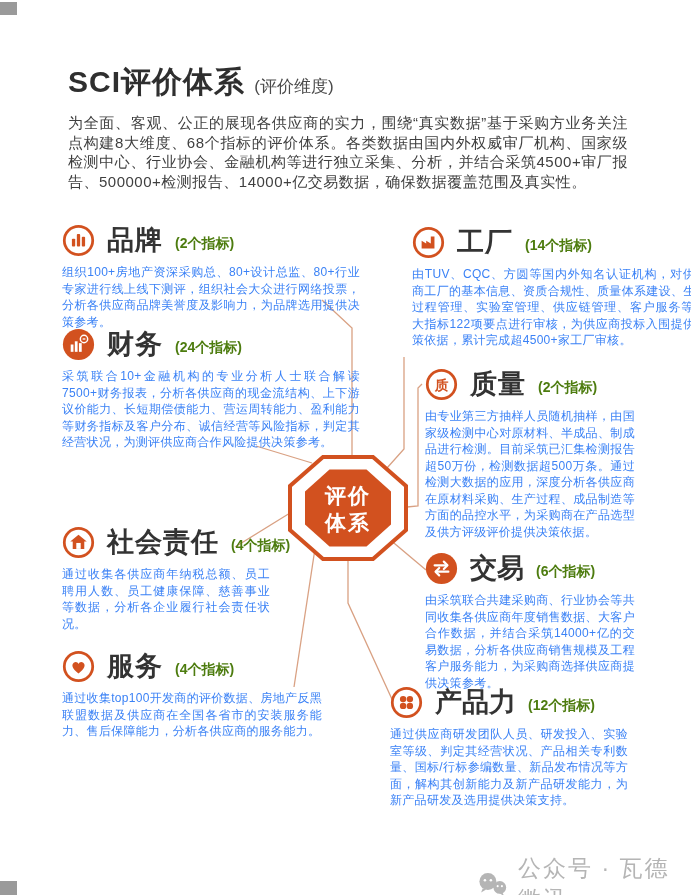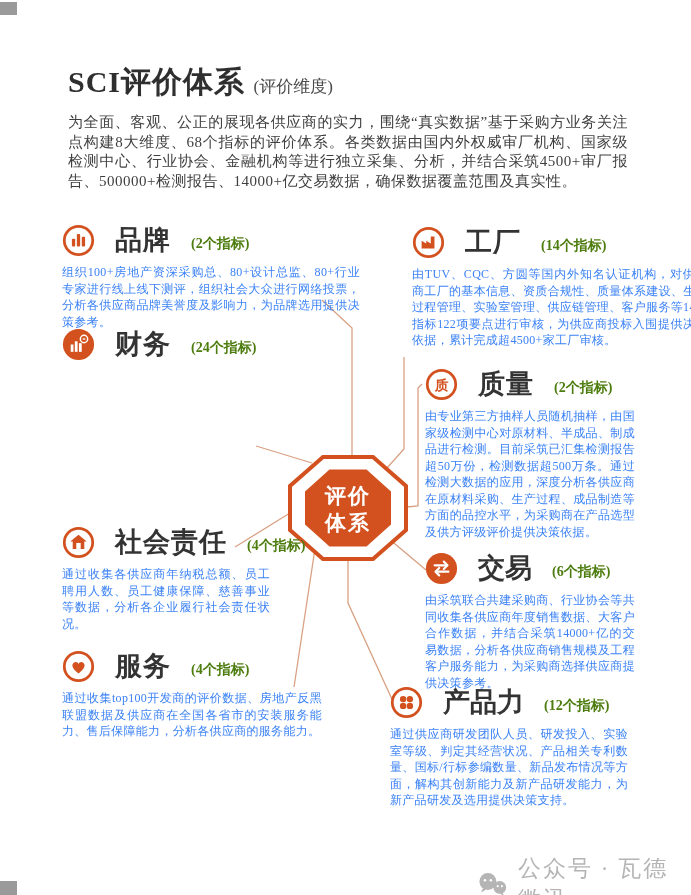--- a/index.html
+++ b/index.html
@@ -1,36 +1,36 @@
 <!DOCTYPE html>
 <html><head>
 <meta charset="utf-8">
 <style>
   html,body{margin:0;padding:0;background:#ffffff;}
   #page{position:relative;width:691px;height:895px;background:#ffffff;overflow:hidden;
-        font-family:Liberation Serif, serif;color:#3c3c3c;}
+        font-family:Liberation Sans, sans-serif;color:#3c3c3c;}
   .corner-sq{position:absolute;width:17px;height:13px;background:#9a9a9a;}
   #sq-tl{left:0;top:2px;}
   #sq-bl{left:0;top:881px;height:14px;}
 
   
   #header{position:absolute;left:68px;top:62px;width:560px;}
   #page-title{font-size:30px;font-weight:bold;color:#2f2f2f;letter-spacing:1px;}
   #page-title .suffix{font-size:17px;font-weight:normal;color:#4a4a4a;letter-spacing:0;}
   #intro{margin-top:10px;font-size:15px;line-height:19.5px;color:#3f3f3f;
          text-align:justify;letter-spacing:.5px;}
 
   
   #connectors{position:absolute;left:0;top:0;width:691px;height:895px;pointer-events:none;}
   #octagon{position:absolute;left:288px;top:455px;width:120px;height:106px;}
   #octagon text{font-weight:bold;letter-spacing:2px;}
 
   
   .section{position:absolute;}
-  .sec-head{display:flex;align-items:center;gap:20px;}
+  .sec-head{display:flex;align-items:center;gap:12px;}
   .sec-icon{width:33px;height:33px;flex:0 0 auto;}
   .sec-title{font-size:27px;font-weight:bold;color:#333333;letter-spacing:1px;}
   .sec-count{font-size:14px;font-weight:bold;color:#4d7c0f;align-self:flex-end;padding-bottom:5px;}
   .sec-body{margin-top:6px;font-size:12px;line-height:16.5px;color:#3b82f6;
             text-align:justify;letter-spacing:.3px;}
 
   .sec-brand{left:62px;top:222px;width:298px;}
   .sec-finance{left:62px;top:326px;width:298px;}
   .sec-social{left:62px;top:524px;width:298px;}
   .sec-social .sec-body{width:208px;}
@@ -103,20 +103,21 @@
         <circle cx="18" cy="18" r="17" fill="#d2511f"></circle>
         <rect x="9.5" y="18" width="3" height="8" fill="#fff"></rect>
         <rect x="14" y="14.5" width="3" height="11.5" fill="#fff"></rect>
         <rect x="18.5" y="16.5" width="3" height="9.5" fill="#fff"></rect>
         <circle cx="24" cy="12" r="4" fill="#d2511f" stroke="#fff" stroke-width="1.6"></circle>
         <rect x="22.5" y="11.3" width="3" height="1.4" fill="#fff"></rect>
       </svg>
       <span class="sec-title">财务</span>
       <span class="sec-count">(24个指标)</span>
     </div>
+    <div class="sec-body">采筑联合10+金融机构的专业分析人士联合解读7500+财务报表，分析各供应商的现金流结构、上下游议价能力、长短期偿债能力、营运周转能力、盈利能力等财务指标及客户分布、诚信经营等风险指标，判定其经营状况，为测评供应商合作风险提供决策参考。</div>
   </div>
 
   <div class="section sec-social">
     <div class="sec-head">
       <svg class="sec-icon" viewBox="0 0 36 36">
         <circle cx="18" cy="18" r="15.5" fill="#fff" stroke="#d2511f" stroke-width="3"></circle>
         <path d="M18 9.5 L27 17 H24.3 V25 H11.7 V17 H9 Z" fill="#d2511f"></path>
         <rect x="15.6" y="18.5" width="4.8" height="6.5" fill="#fff"></rect>
       </svg>
       <span class="sec-title">社会责任</span>

